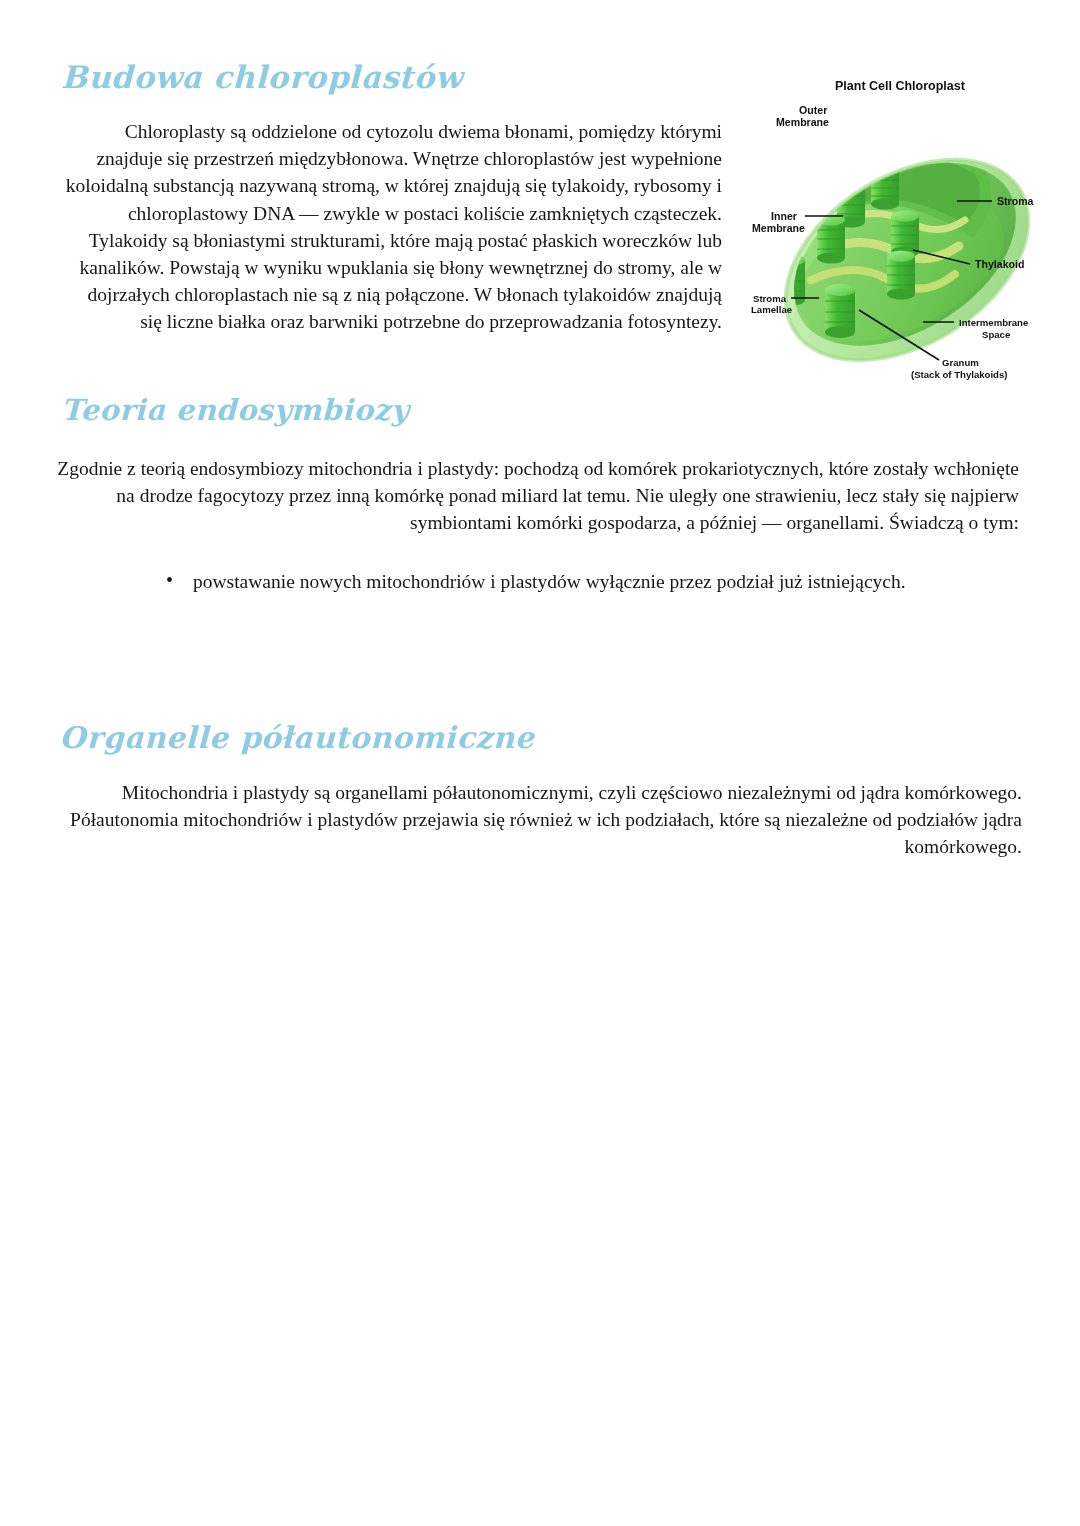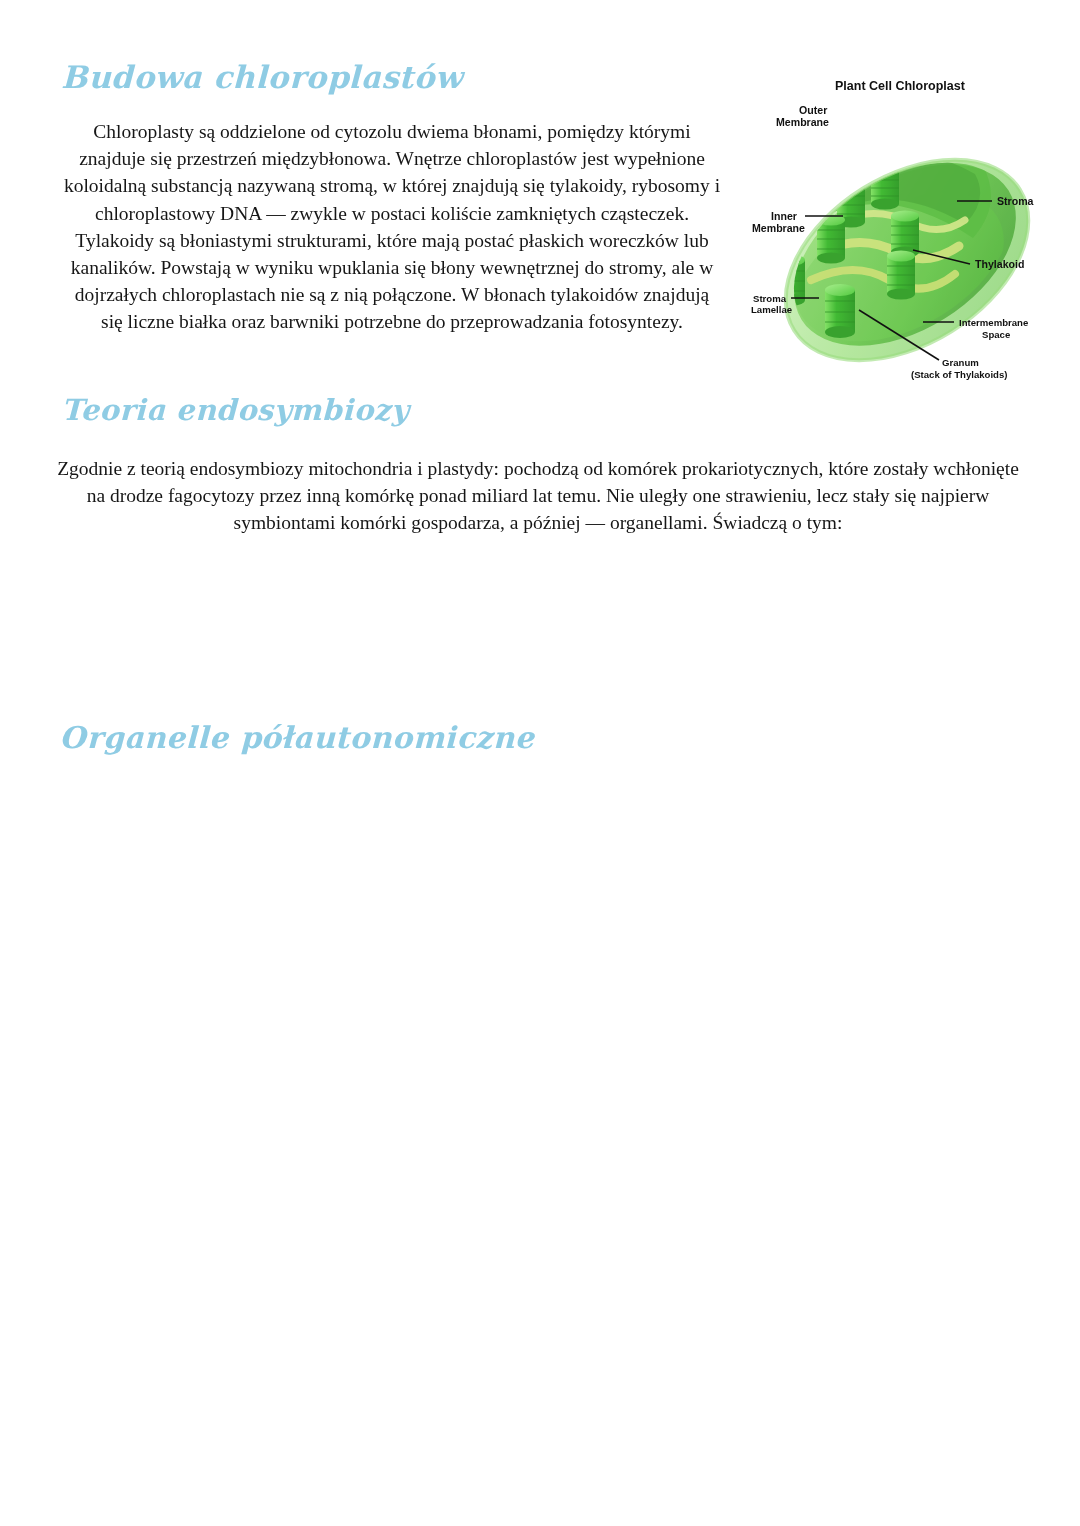--- a/index.html
+++ b/index.html
@@ -38,21 +38,21 @@
   #h-budowa  { left: 64px; top: 62px;  font-size: 31px; }
   #h-teoria  { left: 64px; top: 396px; font-size: 29px; }
   #h-organ   { left: 62px; top: 723px; font-size: 30px; }
 
   
   .para {
     position: absolute;
     font-size: 19.5px;
     line-height: 27.2px;
     color: #161616;
-    text-align: center;
+    text-align: right;
   }
 
   #p-chloro {
     left: 62px;
     top: 118px;
     width: 660px;
   }
 
   #p-endo {
     left: 57px;
@@ -298,18 +298,20 @@
         <line class="leader" x1="108" y1="236" x2="188" y2="286"></line>
       </g>
     </svg>
   </div>
 
   <div class="script-heading" id="h-teoria">Teoria endosymbiozy</div>
 
   <div class="para" id="p-endo">Zgodnie z teorią endosymbiozy mitochondria i plastydy: pochodzą od komórek prokariotycznych, które zostały wchłonięte na drodze fagocytozy przez inną komórkę ponad miliard lat temu. Nie uległy one strawieniu, lecz stały się najpierw symbiontami komórki gospodarza, a później — organellami. Świadczą o tym:</div>
 
   <ul id="bullets">
+    <li> powstawanie nowych mitochondriów i plastydów wyłącznie przez podział już istniejących.</li>
   </ul>
 
   <div class="script-heading" id="h-organ">Organelle półautonomiczne</div>
 
+  <div class="para" id="p-organ">Mitochondria i plastydy są organellami półautonomicznymi, czyli częściowo niezależnymi od jądra komórkowego. Półautonomia mitochondriów i plastydów przejawia się również w ich podziałach, które są niezależne od podziałów jądra komórkowego.</div>
 
 </div>
 
 </body></html>

